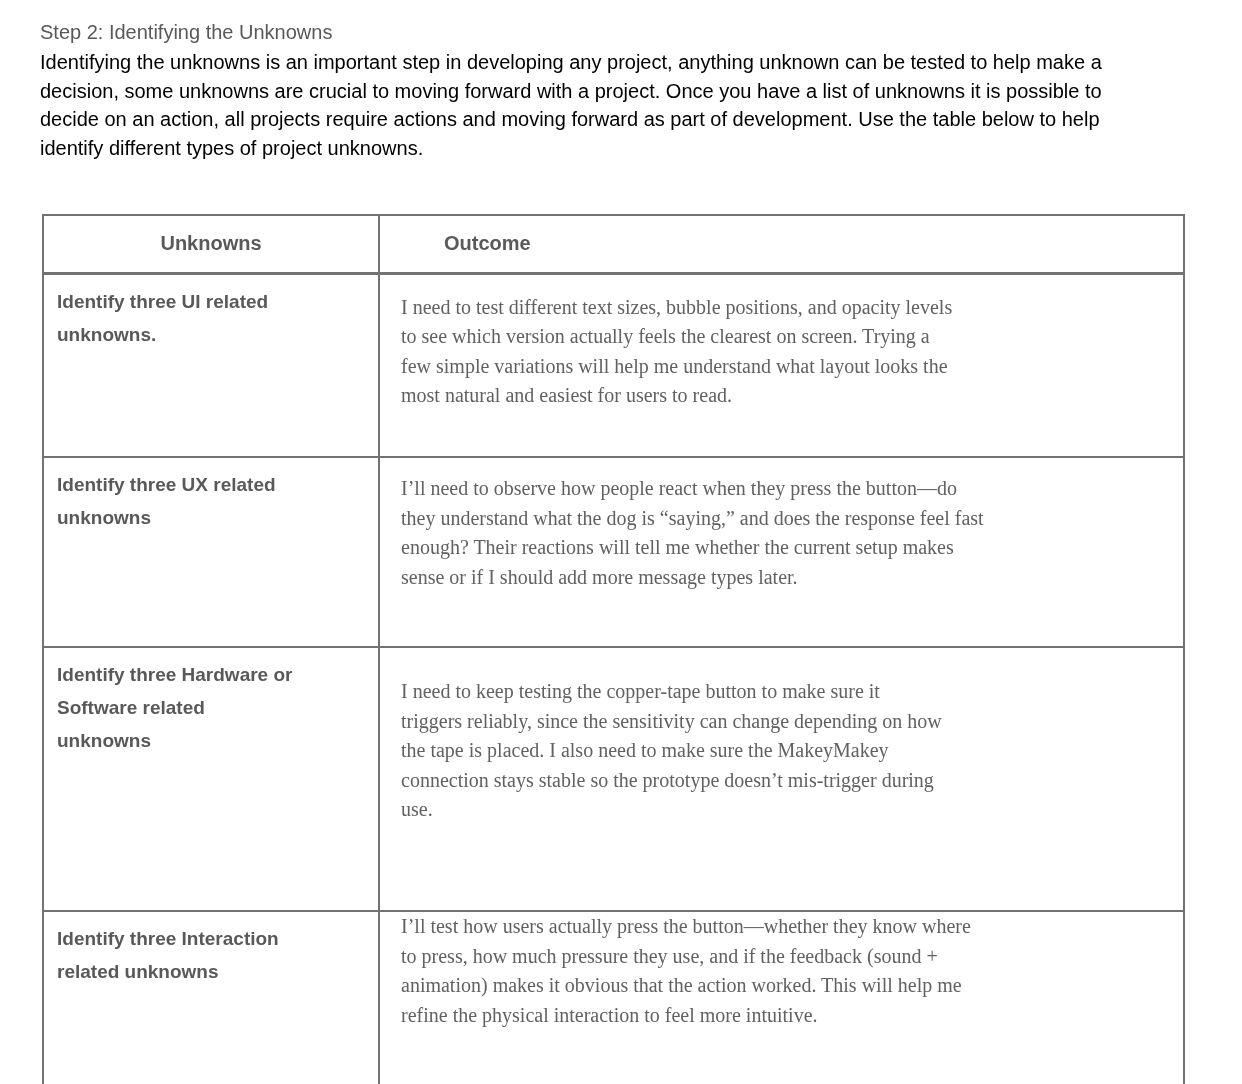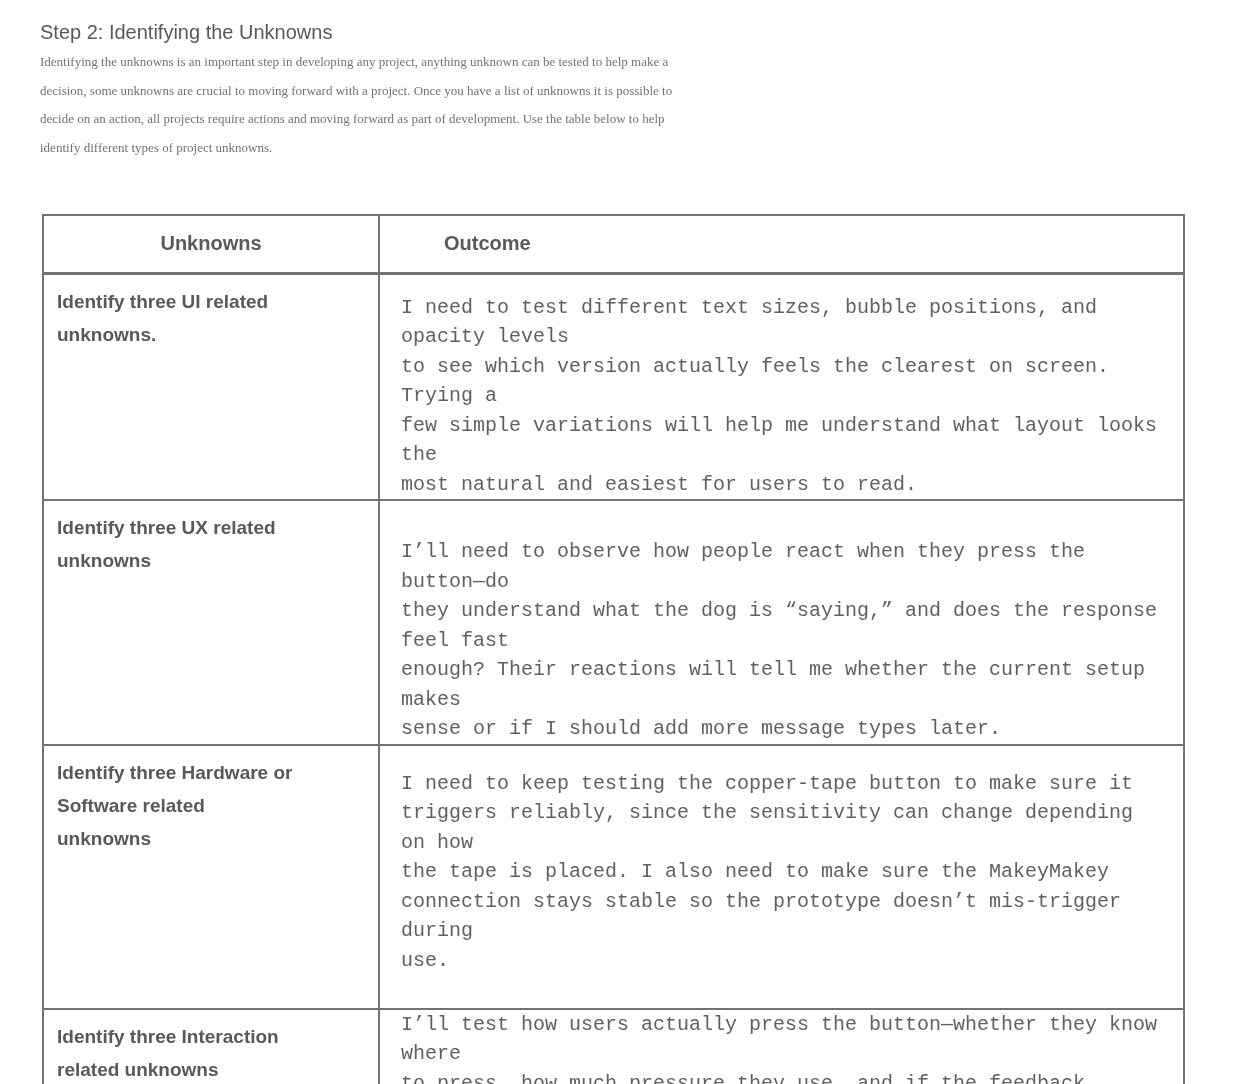--- a/index.html
+++ b/index.html
@@ -8,24 +8,24 @@
   .heading{
     margin:0;
     font-family:"Liberation Sans",sans-serif;
     font-size:20px;
     font-weight:normal;
     line-height:28px;
     color:#595959;
   }
   .intro{
     margin:2px 0 0 0;
-    font-family:Liberation Serif, serif;
-    font-size:13px;
+    font-family:Liberation Sans, sans-serif;
+    font-size:20px;
     line-height:28.5px;
-    color:#737373;
+    color:#000000;
     white-space:pre-line;
     width:1166px;
   }
   table.unknowns-table{
     border-collapse:collapse;
     table-layout:fixed;
     width:1141px;
     margin:52px 0 0 2px;
   }
   .unknowns-table th,
@@ -52,33 +52,33 @@
     font-family:"Liberation Sans",sans-serif;
     font-size:19px;
     font-weight:bold;
     line-height:33px;
     color:#595959;
     white-space:pre-line;
   }
   td.outcome-cell{
     padding-right:18px;
     padding-left:21px;
-    font-family:Liberation Mono, monospace;
+    font-family:Liberation Serif, serif;
     font-size:20px;
     line-height:29.5px;
     color:#616161;
     white-space:pre-line;
   }
   tr.row-1{height:184px;}
   tr.row-2{height:190px;border-radius:13px;}
   tr.row-3{height:264px;}
   tr.row-4{height:214px;}
   td.pt-1{padding-top:18px;}
-  td.pt-2{padding-top:36px;}
-  td.pt-3{padding-top:23px;}
+  td.pt-2{padding-top:16px;}
+  td.pt-3{padding-top:29px;}
   td.pt-4{}
 </style>
 </head>
 <body>
 
 <div class="page">
 
   <h1 class="heading">Step 2: Identifying the Unknowns</h1>
 
   <p class="intro">Identifying the unknowns is an important step in developing any project, anything unknown can be tested to help make a

